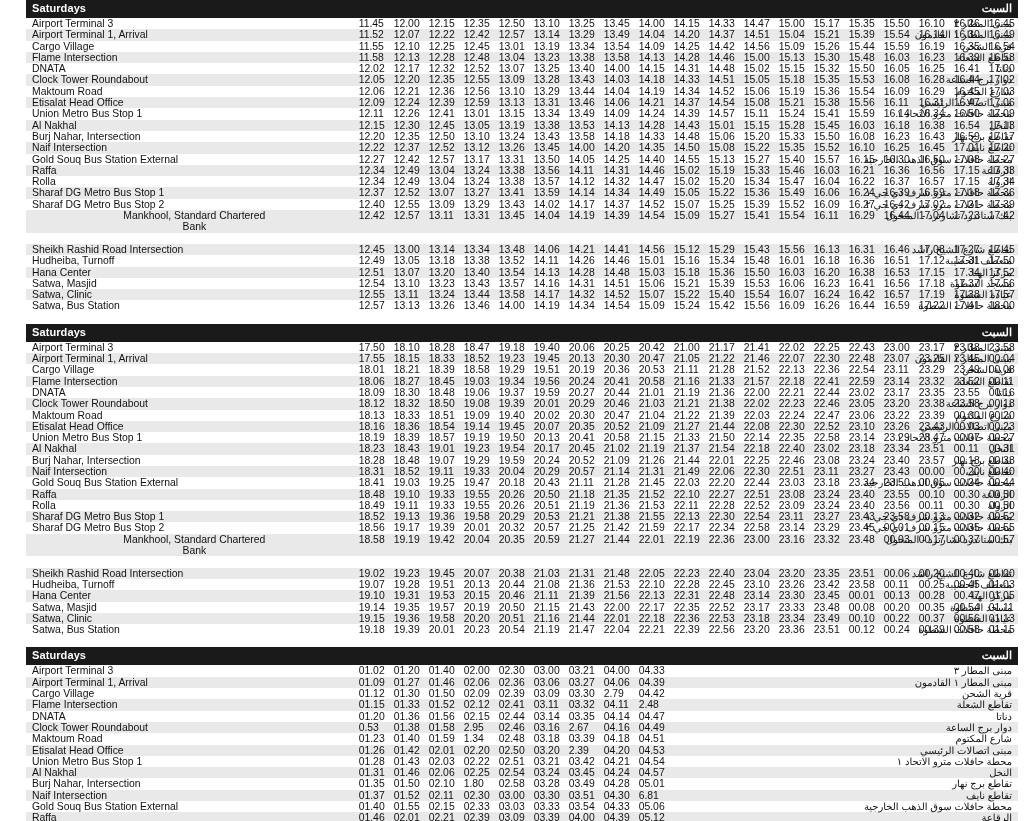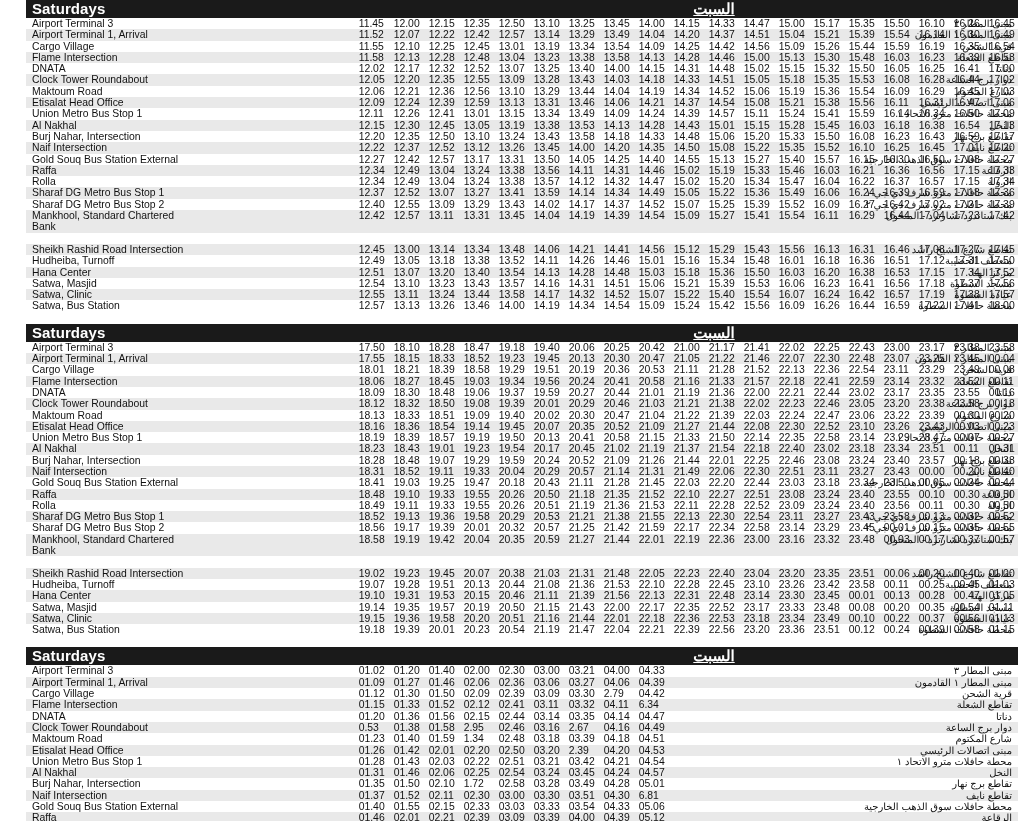--- a/index.html
+++ b/index.html
@@ -20,49 +20,49 @@
   }
   .timetable {
     width: 992px;
     border-collapse: collapse;
     table-layout: fixed;
     margin-bottom: 2px;
   }
   .hdr-row td {
     background: #1a1a1a;
     color: #ffffff;
-    font-size: 15px;
+    font-size: 11px;
     font-weight: bold;
     padding: 3px 6px 4px 6px;
     height: 17px;
     line-height: 11px;
     letter-spacing: 0.1px;
   }
   .hdr-left { text-align: left; }
-  .hdr-right { text-align: left; direction: rtl; font-size: 11px; text-decoration: underline; }
+  .hdr-right { text-align: right; direction: rtl; font-size: 11px; }
 
   .trow td {
     font-size: 10.4px;
     line-height: 11.3px;
     padding: 0px 0 0px 0;
     height: 11.3px;
     vertical-align: top;
     color: #111;
     white-space: nowrap;
   }
   .trow.alt td { background: #e9e9e9; }
   .trow.plain td { background: #ffffff; }
 
   td.stop {
     padding-left: 6px;
     text-align: left;
     width: 172px;
     overflow: visible;
   }
-  td.stop .wrapline { display: block; line-height: 11.3px; }
+  td.stop .wrapline { display: block; line-height: 11.3px; text-align: center; }
   td.times {
     padding-left: 2px;
     text-align: left;
     letter-spacing: 0px;
   }
   td.times .t {
     display: inline-block;
     width: 35px;
     text-align: left;
   }
@@ -384,21 +384,21 @@
             <td class="times"><span class="t">01.09</span><span class="t">01.27</span><span class="t">01.46</span><span class="t">02.06</span><span class="t">02.36</span><span class="t">03.06</span><span class="t">03.27</span><span class="t">04.06</span><span class="t">04.39</span></td>
             <td class="ar">مبنى المطار ١ القادمون</td>
           </tr>
           <tr class="trow plain">
             <td class="stop">Cargo Village</td>
             <td class="times"><span class="t">01.12</span><span class="t">01.30</span><span class="t">01.50</span><span class="t">02.09</span><span class="t">02.39</span><span class="t">03.09</span><span class="t">03.30</span><span class="t">2.79</span><span class="t">04.42</span></td>
             <td class="ar">قرية الشحن</td>
           </tr>
           <tr class="trow alt">
             <td class="stop">Flame Intersection</td>
-            <td class="times"><span class="t">01.15</span><span class="t">01.33</span><span class="t">01.52</span><span class="t">02.12</span><span class="t">02.41</span><span class="t">03.11</span><span class="t">03.32</span><span class="t">04.11</span><span class="t">6.34</span></td>
+            <td class="times"><span class="t">01.15</span><span class="t">01.33</span><span class="t">01.52</span><span class="t">02.12</span><span class="t">02.41</span><span class="t">03.11</span><span class="t">03.32</span><span class="t">04.11</span><span class="t">2.48</span></td>
             <td class="ar">تقاطع الشعلة</td>
           </tr>
           <tr class="trow plain">
             <td class="stop">DNATA</td>
             <td class="times"><span class="t">01.20</span><span class="t">01.36</span><span class="t">01.56</span><span class="t">02.15</span><span class="t">02.44</span><span class="t">03.14</span><span class="t">03.35</span><span class="t">04.14</span><span class="t">04.47</span></td>
             <td class="ar">دناتا</td>
           </tr>
           <tr class="trow alt">
             <td class="stop">Clock Tower Roundabout</td>
             <td class="times"><span class="t">0.53</span><span class="t">01.38</span><span class="t">01.58</span><span class="t">2.95</span><span class="t">02.46</span><span class="t">03.16</span><span class="t">2.67</span><span class="t">04.16</span><span class="t">04.49</span></td>
@@ -419,21 +419,21 @@
             <td class="times"><span class="t">01.28</span><span class="t">01.43</span><span class="t">02.03</span><span class="t">02.22</span><span class="t">02.51</span><span class="t">03.21</span><span class="t">03.42</span><span class="t">04.21</span><span class="t">04.54</span></td>
             <td class="ar">محطة حافلات مترو الاتحاد ١</td>
           </tr>
           <tr class="trow alt">
             <td class="stop">Al Nakhal</td>
             <td class="times"><span class="t">01.31</span><span class="t">01.46</span><span class="t">02.06</span><span class="t">02.25</span><span class="t">02.54</span><span class="t">03.24</span><span class="t">03.45</span><span class="t">04.24</span><span class="t">04.57</span></td>
             <td class="ar">النخل</td>
           </tr>
           <tr class="trow plain">
             <td class="stop">Burj Nahar, Intersection</td>
-            <td class="times"><span class="t">01.35</span><span class="t">01.50</span><span class="t">02.10</span><span class="t">1.72</span><span class="t">02.58</span><span class="t">03.28</span><span class="t">03.49</span><span class="t">04.28</span><span class="t">05.01</span></td>
+            <td class="times"><span class="t">01.35</span><span class="t">01.50</span><span class="t">02.10</span><span class="t">1.80</span><span class="t">02.58</span><span class="t">03.28</span><span class="t">03.49</span><span class="t">04.28</span><span class="t">05.01</span></td>
             <td class="ar">تقاطع برج نهار</td>
           </tr>
           <tr class="trow alt">
             <td class="stop">Naif Intersection</td>
             <td class="times"><span class="t">01.37</span><span class="t">01.52</span><span class="t">02.11</span><span class="t">02.30</span><span class="t">03.00</span><span class="t">03.30</span><span class="t">03.51</span><span class="t">04.30</span><span class="t">6.81</span></td>
             <td class="ar">تقاطع نايف</td>
           </tr>
           <tr class="trow plain">
             <td class="stop">Gold Souq Bus Station External</td>
             <td class="times"><span class="t">01.40</span><span class="t">01.55</span><span class="t">02.15</span><span class="t">02.33</span><span class="t">03.03</span><span class="t">03.33</span><span class="t">03.54</span><span class="t">04.33</span><span class="t">05.06</span></td>

